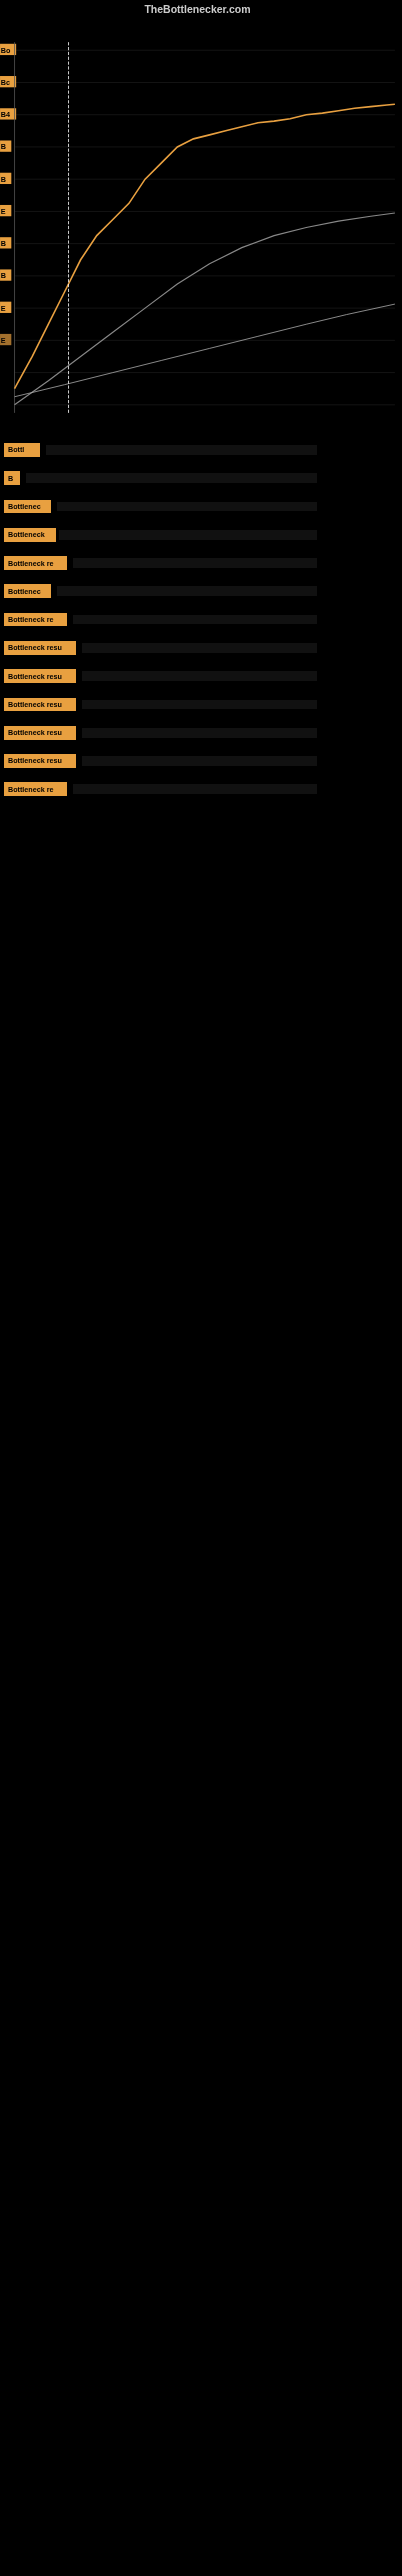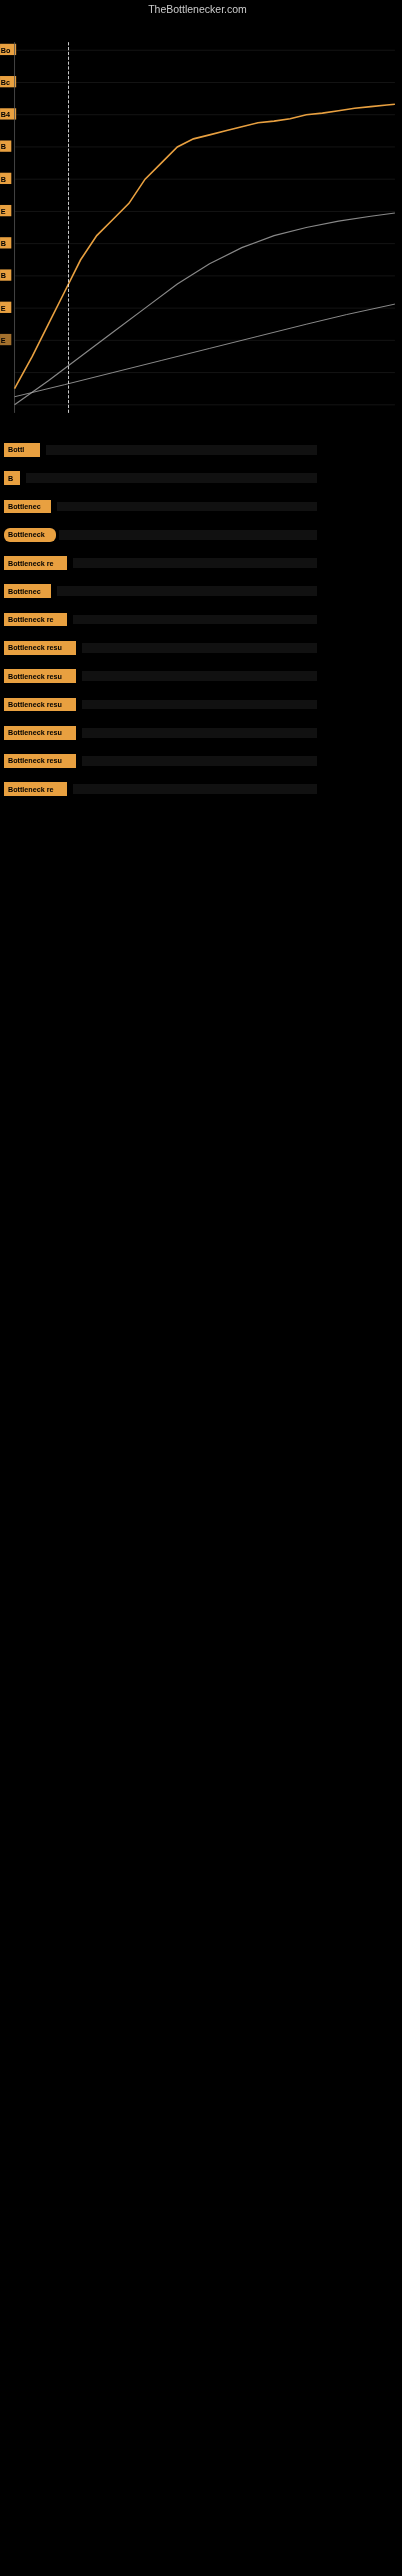--- a/index.html
+++ b/index.html
@@ -56,21 +56,21 @@
       stroke: #ffffff;
       stroke-width: 1;
       stroke-dasharray: 4,2;
     }
   </style>
 </head>
 <body>
 
 <div class="page-wrapper">
 
-  <div style="position:absolute; top:3.2px; left:0; right:8px; text-align:center; color:#cccccc; font-size:10.5px; font-weight:normal; z-index:10;">
+  <div style="position:absolute; top:3.2px; left:0; right:8px; text-align:center; color:#cccccc; font-size:10.5px; font-weight:bold; z-index:10;">
     <span>TheBottlenecker.com</span>
   </div>
 
   <svg style="position:absolute; top:17.7px; left:0; width:403px; height:411px;" viewBox="0 0 500 510">
 
     <rect x="0" y="0" width="500" height="510" fill="#000000"></rect>
 
     <line x1="18" y1="40" x2="490" y2="40" class="grid-line"></line>
     <line x1="18" y1="80" x2="490" y2="80" class="grid-line"></line>
     <line x1="18" y1="120" x2="490" y2="120" class="grid-line"></line>
@@ -143,21 +143,21 @@
     </div>
 
     <div class="row-item" style="display:flex; align-items:center; margin-bottom:14.5px;">
       <div style="background:#E8A040; color:#000; font-size:7.2px; font-weight:bold; padding:2.4px 4px; flex-shrink:0; margin-right:6.4px; min-width:47px;">
         <span>Bottlenec</span>
       </div>
       <div style="color:#888; font-size:8px; flex:1; height:9.7px; background:#111;"></div>
     </div>
 
     <div class="row-item" style="display:flex; align-items:center; margin-bottom:14.5px;">
-      <div style="background:#E8A040; color:#000; font-size:7.2px; font-weight:bold; padding:2.4px 4px; flex-shrink:0; margin-right:3px; min-width:52px;border-radius:6px;">
+      <div style="background:#E8A040; color:#000; font-size:7.2px; font-weight:bold; padding:2.4px 4px; flex-shrink:0; margin-right:3px; min-width:52px;">
         <span>Bottleneck</span>
       </div>
       <div style="color:#888; font-size:8px; flex:1; height:9.7px; background:#111;"></div>
     </div>
 
     <div class="row-item" style="display:flex; align-items:center; margin-bottom:14.5px;">
       <div style="background:#E8A040; color:#000; font-size:7.2px; font-weight:bold; padding:2.4px 4px; flex-shrink:0; margin-right:6.4px; min-width:63px;">
         <span>Bottleneck re</span>
       </div>
       <div style="color:#888; font-size:8px; flex:1; height:9.7px; background:#111;"></div>

